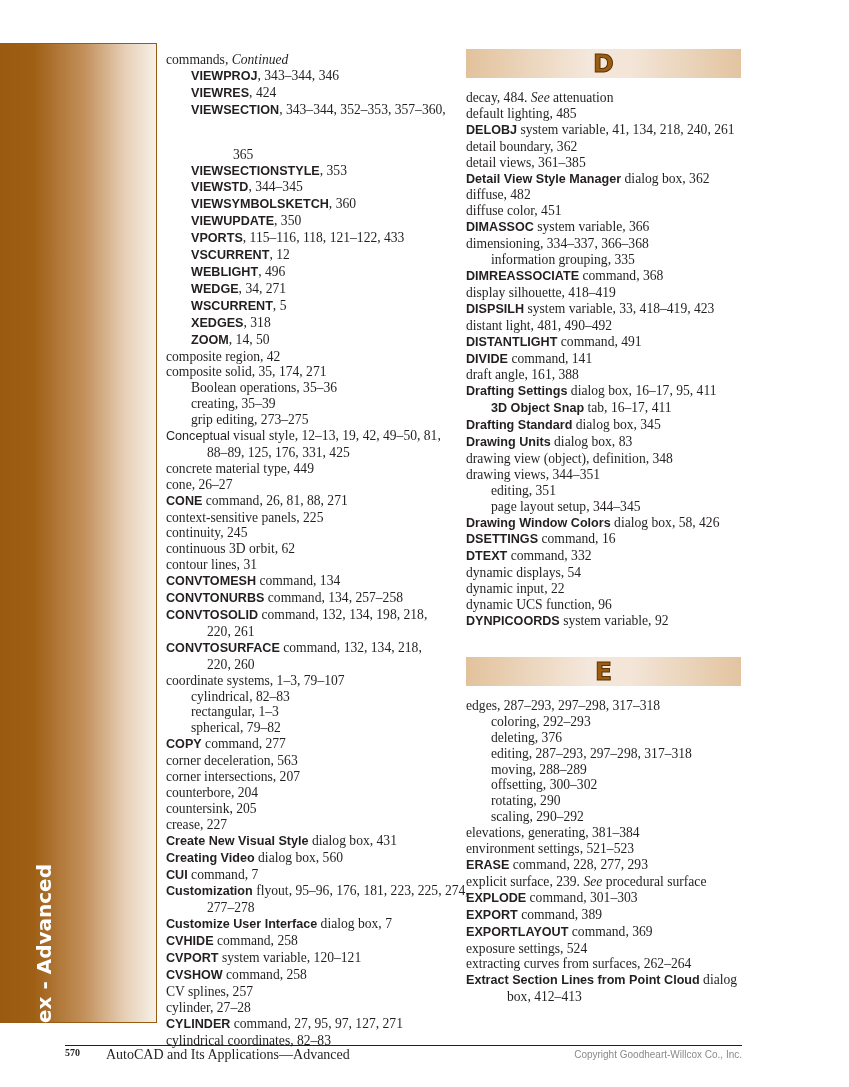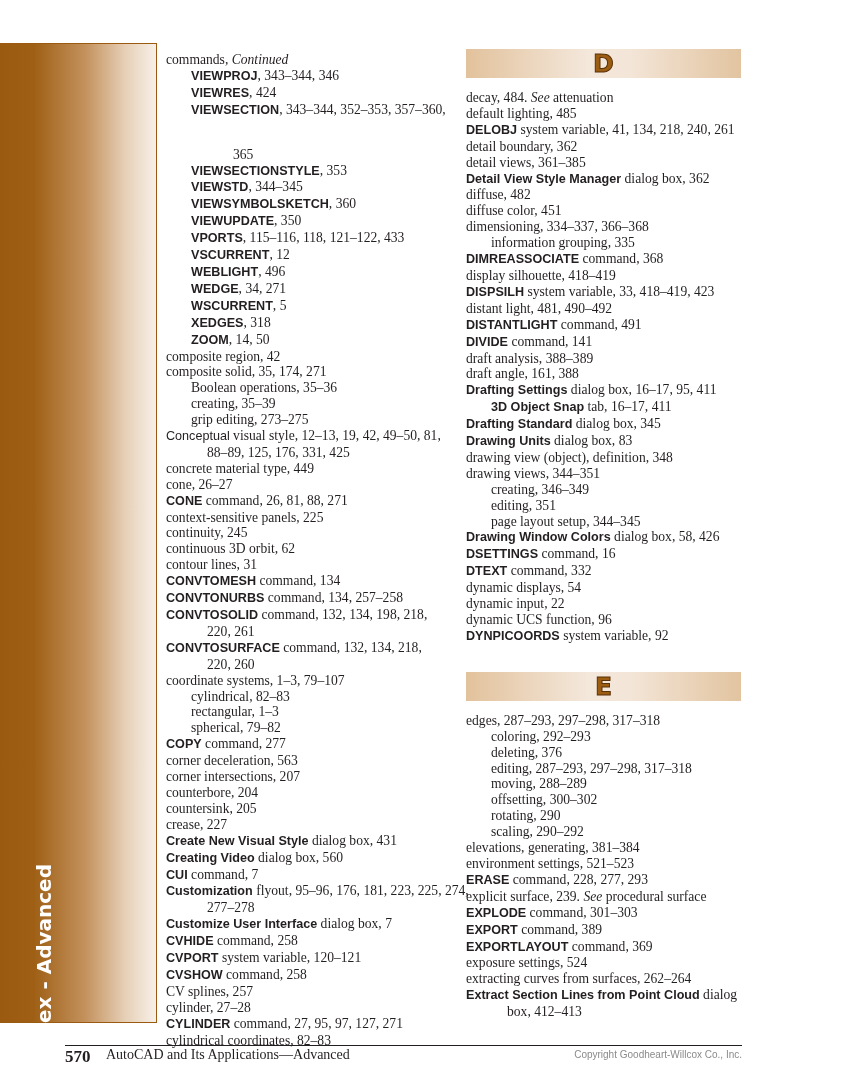--- a/index.html
+++ b/index.html
@@ -35,21 +35,21 @@
     width: 275px; height: 29px; margin: 0 0 12px 0;
     background: linear-gradient(to right, #e2c29c 0%, #f4e8dc 45%, #f3e5d7 60%, #e2c4a0 100%);
     display: flex; align-items: center; justify-content: center;
   }
   .letter-head span {
     font-family: "DejaVu Sans", "Liberation Sans", sans-serif; font-weight: bold; font-size: 25px;
     color: #9c5c12; -webkit-text-stroke: 1px #5a3208; line-height: 29px;
   }
   .gap { height: 27px; }
   .footer-rule { position: absolute; left: 65px; top: 1045px; width: 677px; height: 1px; background: #231f20; }
-  .footer-page { position: absolute; left: 65px; top: 1047px; font-size: 17px; font-weight: bold; }
+  .footer-page { position: absolute; left: 65px; top: 1047px; font-size: 10px; font-weight: bold; }
   .footer-title { position: absolute; left: 106px; top: 1047px; font-size: 14px; }
   .footer-copy { position: absolute; right: 107px; top: 1049px; font-family: "Liberation Sans", "DejaVu Sans", sans-serif; font-size: 10px; color: #8a8a8a; }
 </style>
 </head>
 <body>
 
 <div class="side-tab">
   <div class="side-tab-label-wrap">
     <span>Index - Advanced</span>
   </div>
@@ -122,37 +122,36 @@
       <span>D</span>
     </div>
     <div class="entry lvl0"><span>decay, 484. </span><span class="i">See</span><span> attenuation</span></div>
     <div class="entry lvl0"><span>default lighting, 485</span></div>
     <div class="entry lvl0"><span class="b">DELOBJ</span><span> system variable, 41, 134, 218, 240, 261</span></div>
     <div class="entry lvl0"><span>detail boundary, 362</span></div>
     <div class="entry lvl0"><span>detail views, 361–385</span></div>
     <div class="entry lvl0"><span class="b">Detail View Style Manager</span><span> dialog box, 362</span></div>
     <div class="entry lvl0"><span>diffuse, 482</span></div>
     <div class="entry lvl0"><span>diffuse color, 451</span></div>
+    <div class="entry lvl0"><span class="b">DIMASSOC</span><span> system variable, 366</span></div>
     <div class="entry lvl0"><span>dimensioning, 334–337, 366–368</span></div>
     <div class="entry lvl1"><span>information grouping, 335</span></div>
     <div class="entry lvl0"><span class="b">DIMREASSOCIATE</span><span> command, 368</span></div>
     <div class="entry lvl0"><span>display silhouette, 418–419</span></div>
     <div class="entry lvl0"><span class="b">DISPSILH</span><span> system variable, 33, 418–419, 423</span></div>
     <div class="entry lvl0"><span>distant light, 481, 490–492</span></div>
     <div class="entry lvl0"><span class="b">DISTANTLIGHT</span><span> command, 491</span></div>
     <div class="entry lvl0"><span class="b">DIVIDE</span><span> command, 141</span></div>
-    <div class="entry lvl0"><span>draft analysis, 388–389</span></div>
     <div class="entry lvl0"><span>draft angle, 161, 388</span></div>
     <div class="entry lvl0"><span class="b">Drafting Settings</span><span> dialog box, 16–17, 95, 411</span></div>
     <div class="entry lvl1"><span class="b">3D Object Snap</span><span> tab, 16–17, 411</span></div>
     <div class="entry lvl0"><span class="b">Drafting Standard</span><span> dialog box, 345</span></div>
     <div class="entry lvl0"><span class="b">Drawing Units</span><span> dialog box, 83</span></div>
     <div class="entry lvl0"><span>drawing view (object), definition, 348</span></div>
     <div class="entry lvl0"><span>drawing views, 344–351</span></div>
-    <div class="entry lvl1"><span>creating, 346–349</span></div>
     <div class="entry lvl1"><span>editing, 351</span></div>
     <div class="entry lvl1"><span>page layout setup, 344–345</span></div>
     <div class="entry lvl0"><span class="b">Drawing Window Colors</span><span> dialog box, 58, 426</span></div>
     <div class="entry lvl0"><span class="b">DSETTINGS</span><span> command, 16</span></div>
     <div class="entry lvl0"><span class="b">DTEXT</span><span> command, 332</span></div>
     <div class="entry lvl0"><span>dynamic displays, 54</span></div>
     <div class="entry lvl0"><span>dynamic input, 22</span></div>
     <div class="entry lvl0"><span>dynamic UCS function, 96</span></div>
     <div class="entry lvl0"><span class="b">DYNPICOORDS</span><span> system variable, 92</span></div>
     <div class="gap"></div>

